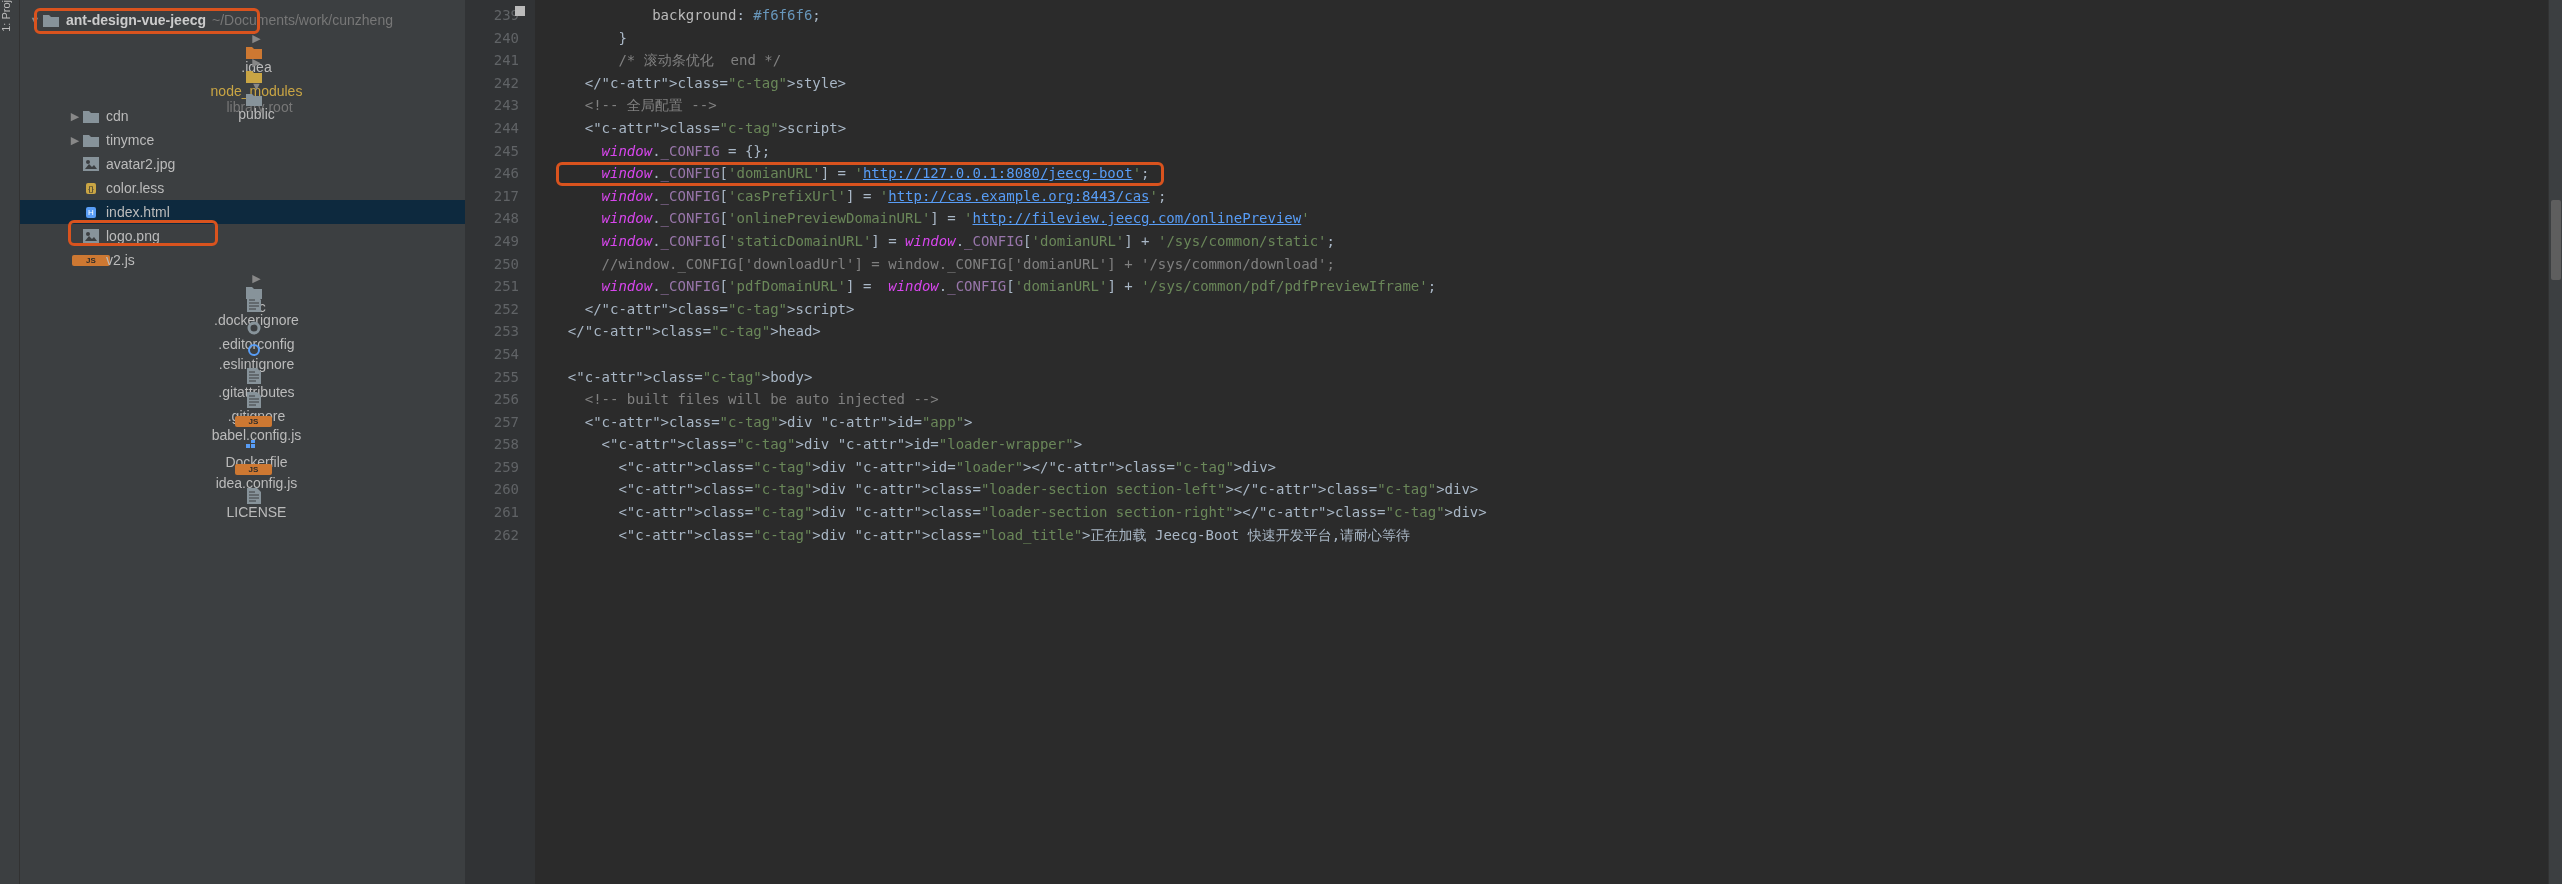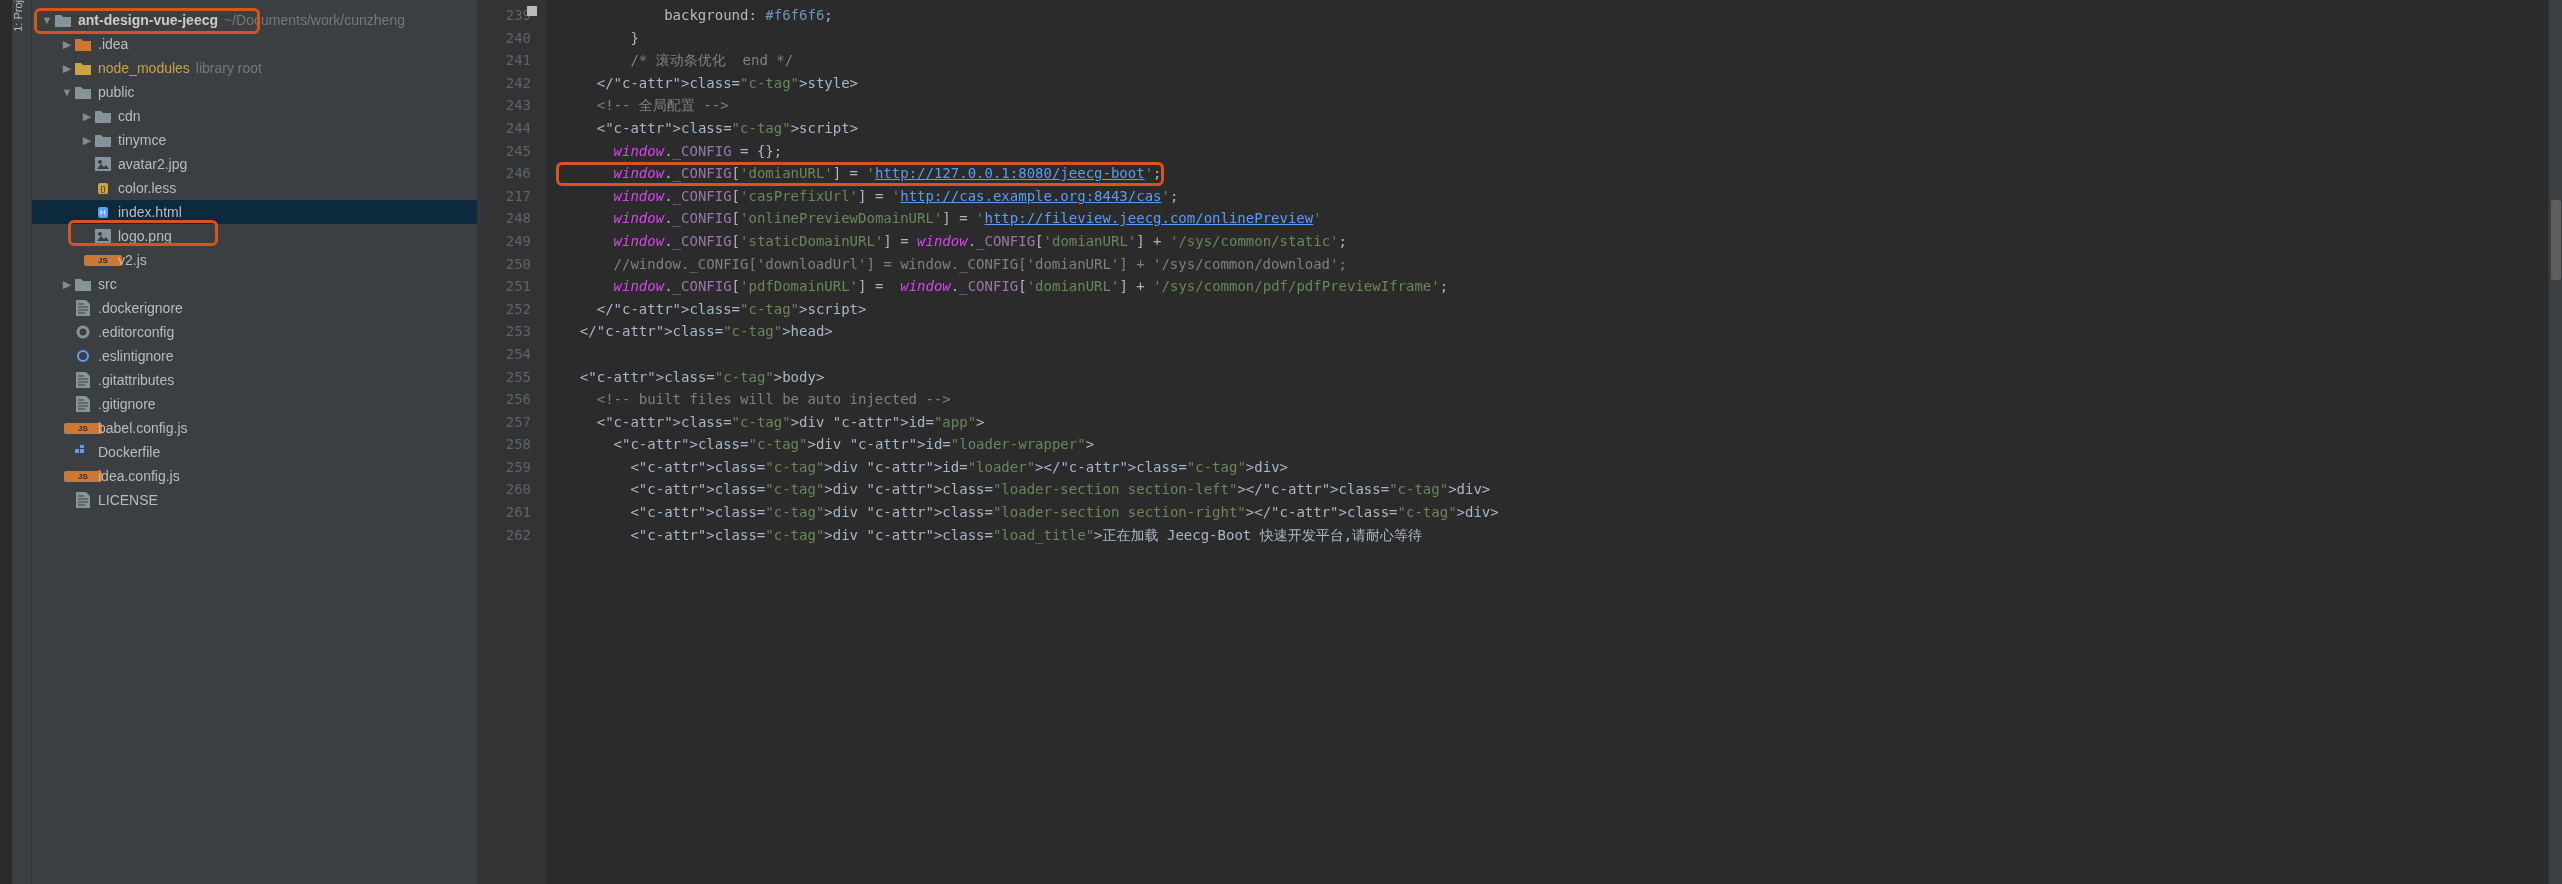--- a/index.html
+++ b/index.html
@@ -8,21 +8,20 @@
     background: #2b2b2b;
     color: #a9b7c6;
     font-size: 14px;
     overflow: hidden;
     width: 2562px;
     height: 884px;
   }
   .ide-container {
     display: flex;
     height: 100%;
-    margin-left: 12px;
   }
   .left-bar {
     width: 20px;
     background: #3c3f41;
     border-right: 1px solid #323232;
   }
   .left-bar .vtext {
     writing-mode: vertical-rl;
     transform: rotate(180deg);
     color: #bbbbbb;
@@ -43,21 +42,21 @@
     align-items: center;
     height: 24px;
     padding-left: 4px;
     white-space: nowrap;
     cursor: pointer;
   }
   .tree-row.selected {
     background: #0d293e;
   }
   .indent-0 { padding-left: 8px; }
-  .indent-1 { padding-left: 28px; }
+  .indent-1 { padding-left: 28px; flex-direction: column; }
   .indent-2 { padding-left: 48px; }
   .arrow {
     display: inline-block;
     width: 14px;
     color: #888;
     font-size: 11px;
     text-align: center;
   }
   .arrow.down::before { content: "▼"; }
   .arrow.right::before { content: "▶"; }

